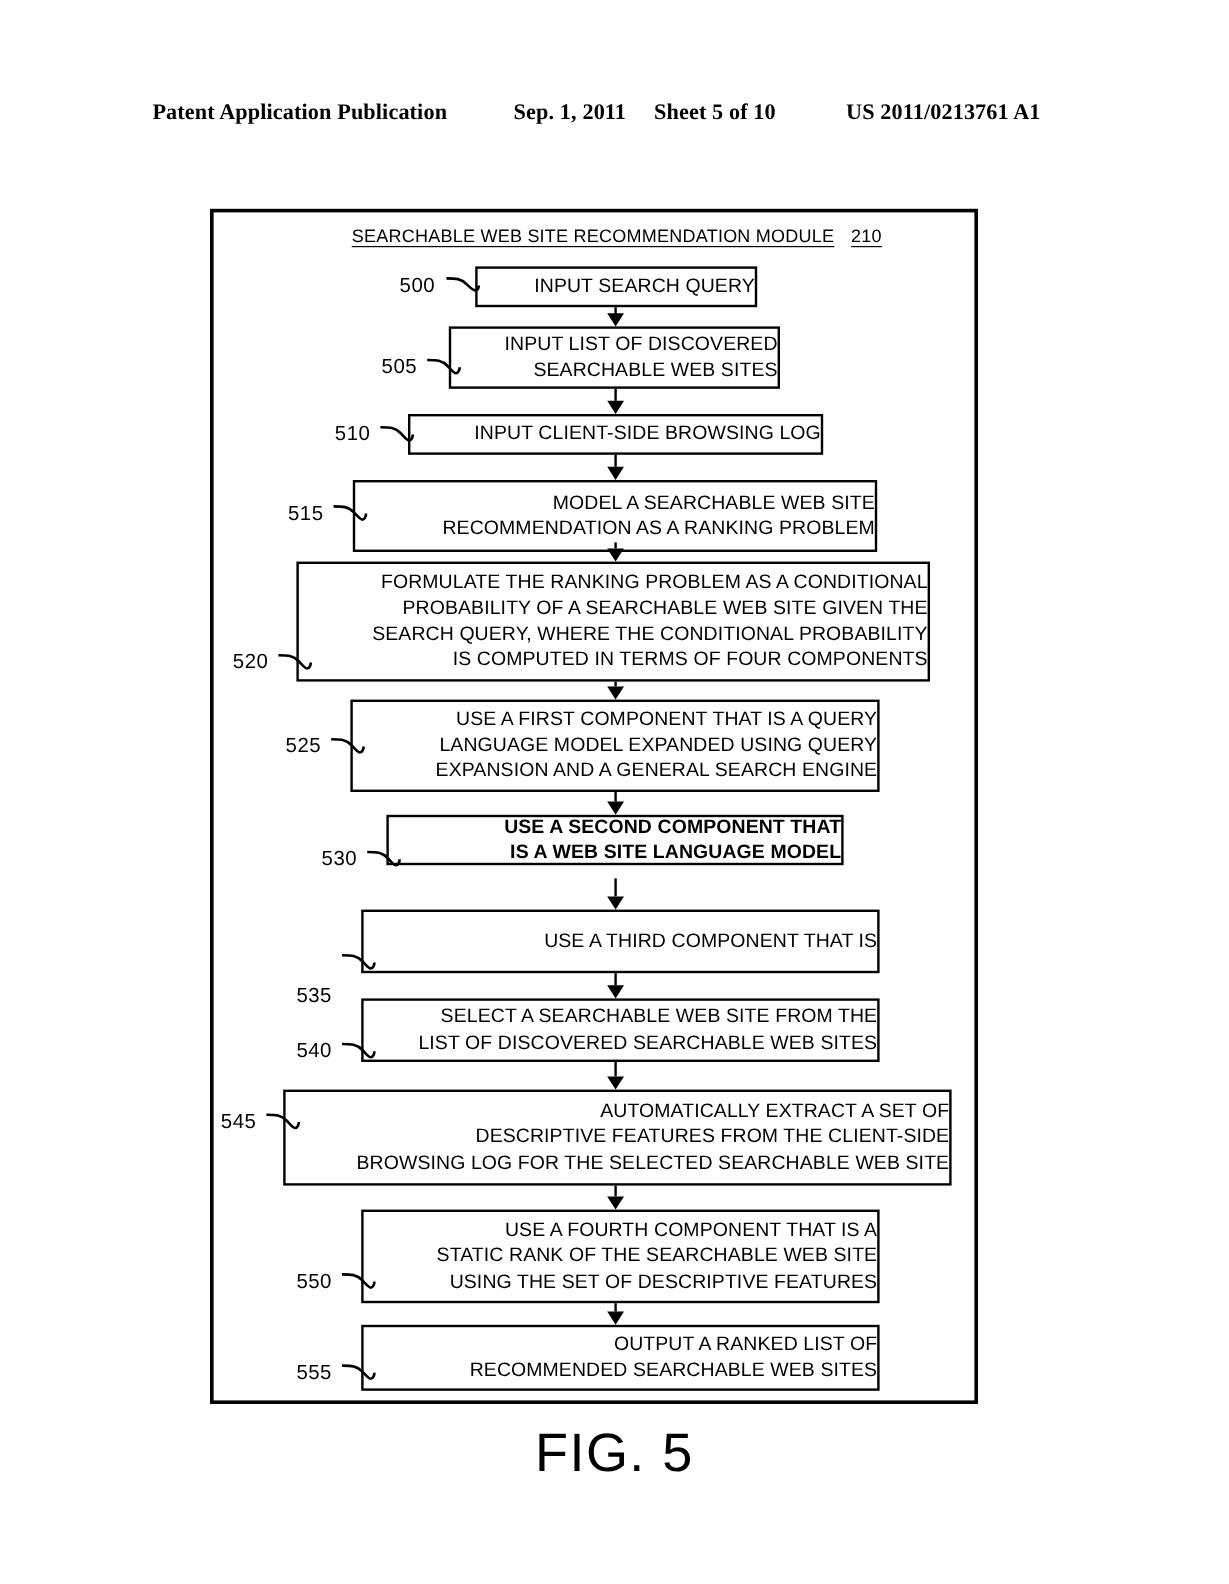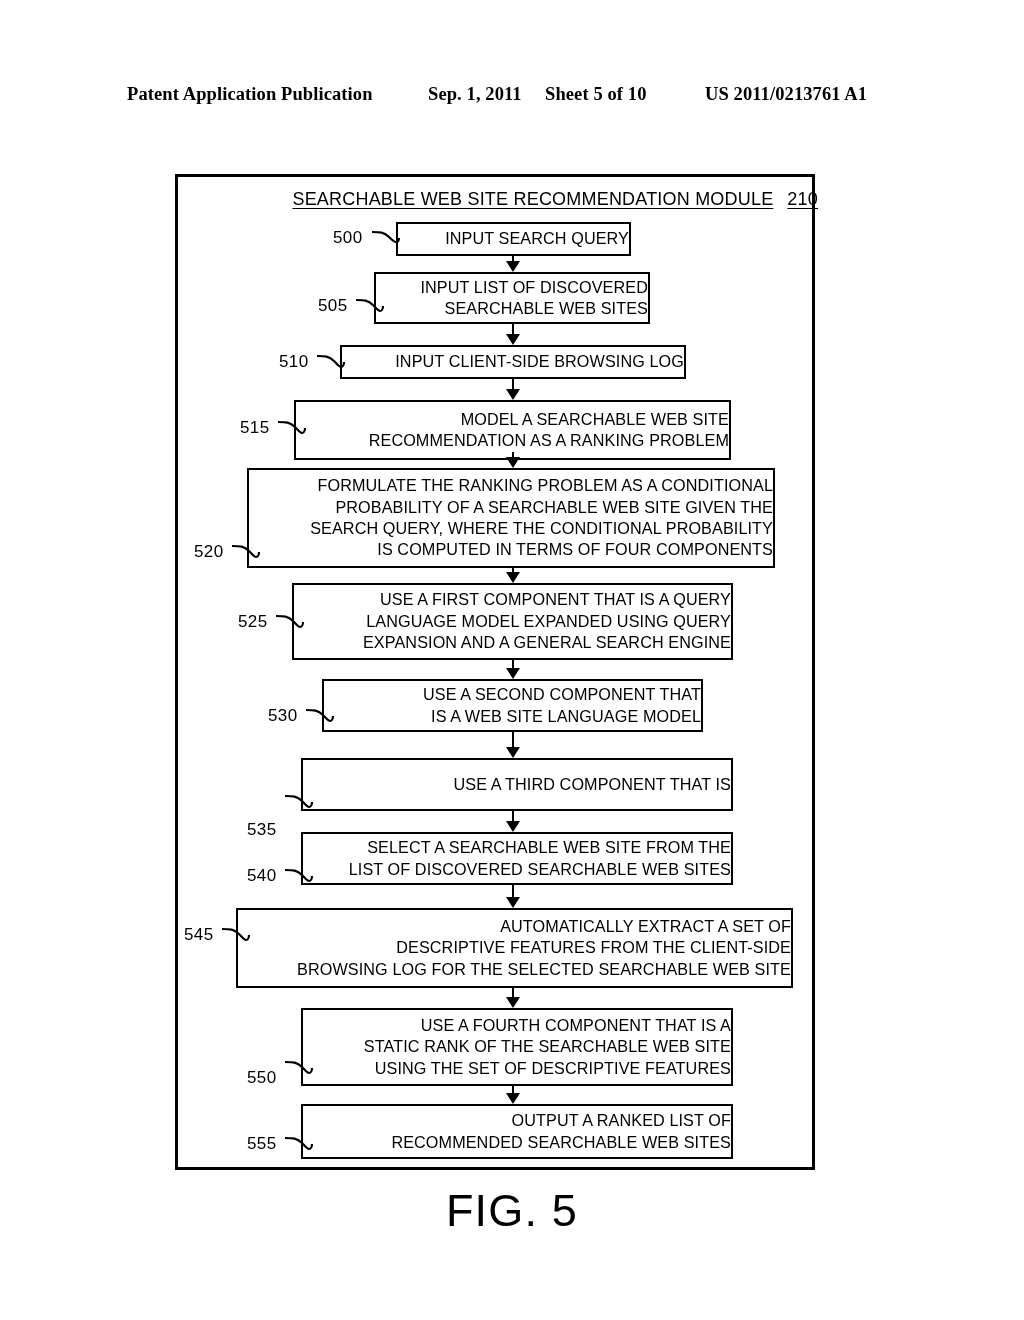--- a/index.html
+++ b/index.html
@@ -41,25 +41,25 @@
     top: 174px;
     width: 640px;
     height: 996px;
     border: 3px solid #000;
     box-sizing: border-box;
     background: #fff;
   }
 
   #module-title {
     position: absolute;
-    left: 0;
+    left: 16px;
     top: 12px;
     width: 640px;
-    text-align: right;
-    font-size: 18px;
+    text-align: center;
+    font-size: 15px;
     letter-spacing: 0.2px;
     white-space: nowrap;
   }
   #module-title .t-main { text-decoration: underline; text-underline-offset: 3px; }
   #module-title .t-ref  { text-decoration: underline; text-underline-offset: 3px; margin-left: 14px; }
 
   
   .fbox {
     position: absolute;
     border: 2.5px solid #000;
@@ -155,21 +155,21 @@
   <span class="ln">SEARCH QUERY, WHERE THE CONDITIONAL PROBABILITY</span>
   <span class="ln">IS COMPUTED IN TERMS OF FOUR COMPONENTS</span>
 </div>
 
 <div class="fbox" style="left:292px; top:583px; width:441px; height:77px;">
   <span class="ln">USE A FIRST COMPONENT THAT IS A QUERY</span>
   <span class="ln">LANGUAGE MODEL EXPANDED USING QUERY</span>
   <span class="ln">EXPANSION AND A GENERAL SEARCH ENGINE</span>
 </div>
 
-<div class="fbox" style="left:322px; top:679px; width:381px; height:53px;">
+<div class="fbox" style="left:322px; top:679px; width:381px; height:42px;font-weight:bold;">
   <span class="ln">USE A SECOND COMPONENT THAT</span>
   <span class="ln">IS A WEB SITE LANGUAGE MODEL</span>
 </div>
 
 <div class="fbox" style="left:301px; top:758px; width:432px; height:53px;">
   <span class="ln">USE A THIRD COMPONENT THAT IS</span>
 </div>
 
 <div class="fbox" style="left:301px; top:832px; width:432px; height:53px;">
   <span class="ln">SELECT A SEARCHABLE WEB SITE FROM THE</span>
@@ -269,21 +269,21 @@
 <div class="refnum" style="left:247px; top:866px;">540</div>
 <svg class="leadline" style="left:285px; top:864px;" width="30" height="24" viewBox="0 0 30 24">
   <path d="M0,6 C8,6 12,6 17,11 C20,14 22,17 24,17 C26,17 27,14 27,12" fill="none" stroke="#000" stroke-width="2.2"></path>
 </svg>
 
 <div class="refnum" style="left:184px; top:925px;">545</div>
 <svg class="leadline" style="left:222px; top:923px;" width="30" height="24" viewBox="0 0 30 24">
   <path d="M0,6 C8,6 12,6 17,11 C20,14 22,17 24,17 C26,17 27,14 27,12" fill="none" stroke="#000" stroke-width="2.2"></path>
 </svg>
 
-<div class="refnum" style="left:247px; top:1058px;margin-top:10px;">550</div>
+<div class="refnum" style="left:247px; top:1058px;">550</div>
 <svg class="leadline" style="left:285px; top:1056px;" width="30" height="24" viewBox="0 0 30 24">
   <path d="M0,6 C8,6 12,6 17,11 C20,14 22,17 24,17 C26,17 27,14 27,12" fill="none" stroke="#000" stroke-width="2.2"></path>
 </svg>
 
 <div class="refnum" style="left:247px; top:1134px;">555</div>
 <svg class="leadline" style="left:285px; top:1132px;" width="30" height="24" viewBox="0 0 30 24">
   <path d="M0,6 C8,6 12,6 17,11 C20,14 22,17 24,17 C26,17 27,14 27,12" fill="none" stroke="#000" stroke-width="2.2"></path>
 </svg>
 
 <div id="fig-caption">FIG. 5</div>

